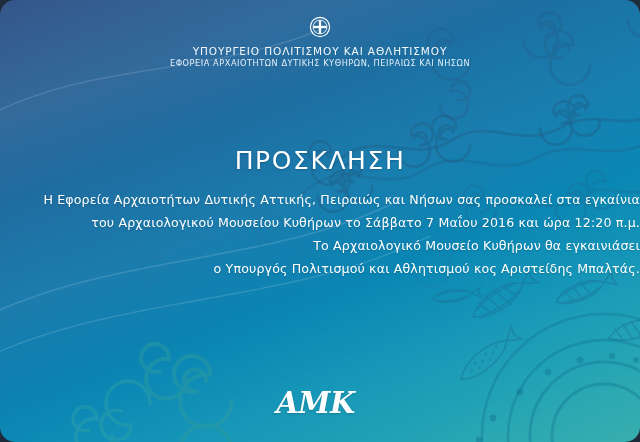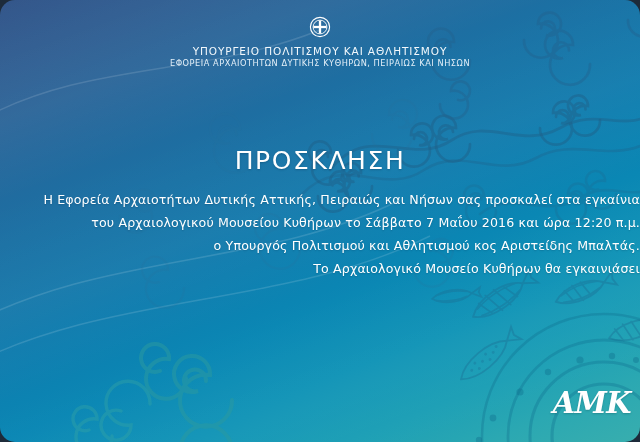--- a/index.html
+++ b/index.html
@@ -120,21 +120,21 @@
   }
 
   
   #footer-logo {
     position: absolute;
     left: 0;
     right: 0;
     top: 388px;
     display: flex;
     align-items: center;
-    justify-content: flex-end;
+    justify-content: center;
     gap: 9px;
   }
   #amk-mark {
     font-family: "DejaVu Serif", "Liberation Serif", serif;
     font-style: italic;
     font-weight: bold;
     font-size: 29px;
     color: #ffffff;
     letter-spacing: -0.5px;
     line-height: 30px;
@@ -297,22 +297,22 @@
     </div>
     <div class="hdr-line1">ΥΠΟΥΡΓΕΙΟ ΠΟΛΙΤΙΣΜΟΥ ΚΑΙ ΑΘΛΗΤΙΣΜΟΥ</div>
     <div class="hdr-line3">ΕΦΟΡΕΙΑ ΑΡΧΑΙΟΤΗΤΩΝ ΔΥΤΙΚΗΣ ΚΥΘΗΡΩΝ, ΠΕΙΡΑΙΩΣ ΚΑΙ ΝΗΣΩΝ</div>
   </div>
 
   <div id="title">ΠΡΟΣΚΛΗΣΗ</div>
 
   <div id="body-text">
     <div class="body-line">Η Εφορεία Αρχαιοτήτων Δυτικής Αττικής, Πειραιώς και Νήσων σας προσκαλεί στα εγκαίνια</div>
     <div class="body-line">του Αρχαιολογικού Μουσείου Κυθήρων το Σάββατο 7 Μαΐου 2016 και ώρα 12:20 π.μ.</div>
+    <div class="body-line">Το Αρχαιολογικό Μουσείο Κυθήρων θα εγκαινιάσει</div>
     <div class="body-line">ο Υπουργός Πολιτισμού και Αθλητισμού κος Αριστείδης Μπαλτάς.</div>
-    <div class="body-line">Το Αρχαιολογικό Μουσείο Κυθήρων θα εγκαινιάσει</div>
   </div>
 
   <div id="footer-logo">
     <div id="amk-mark">AMK</div>
     <div id="amk-words">
     </div>
   </div>
 
 </div>
 

